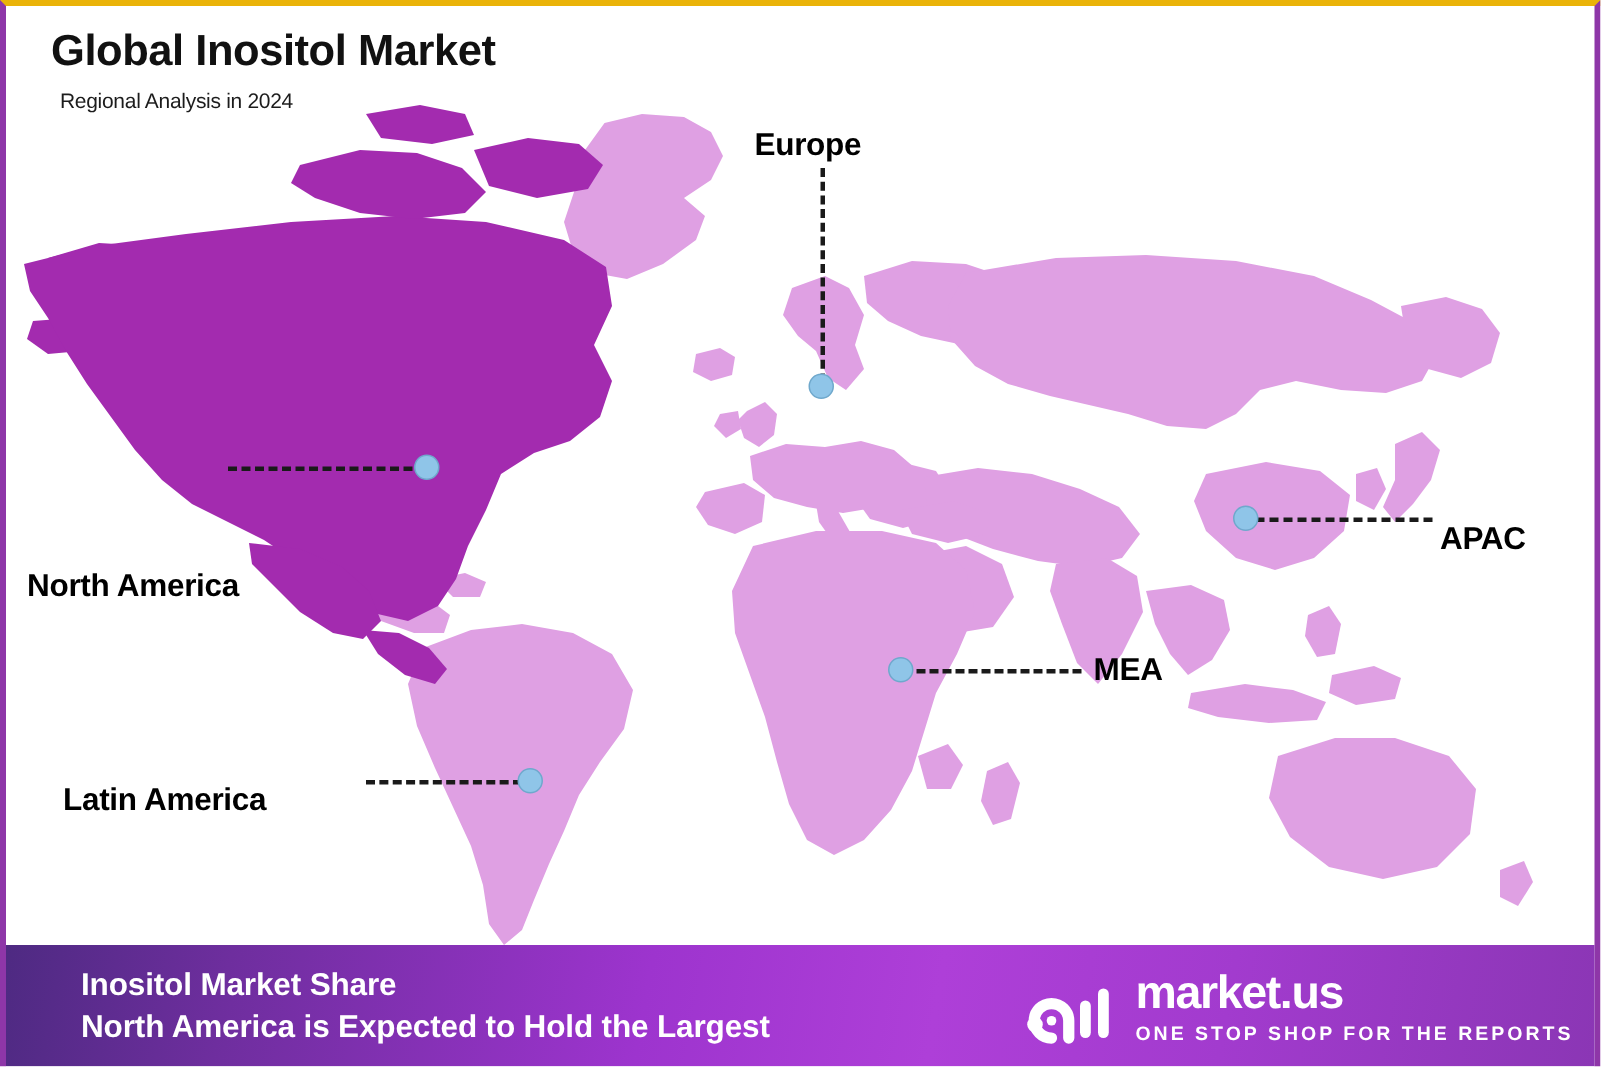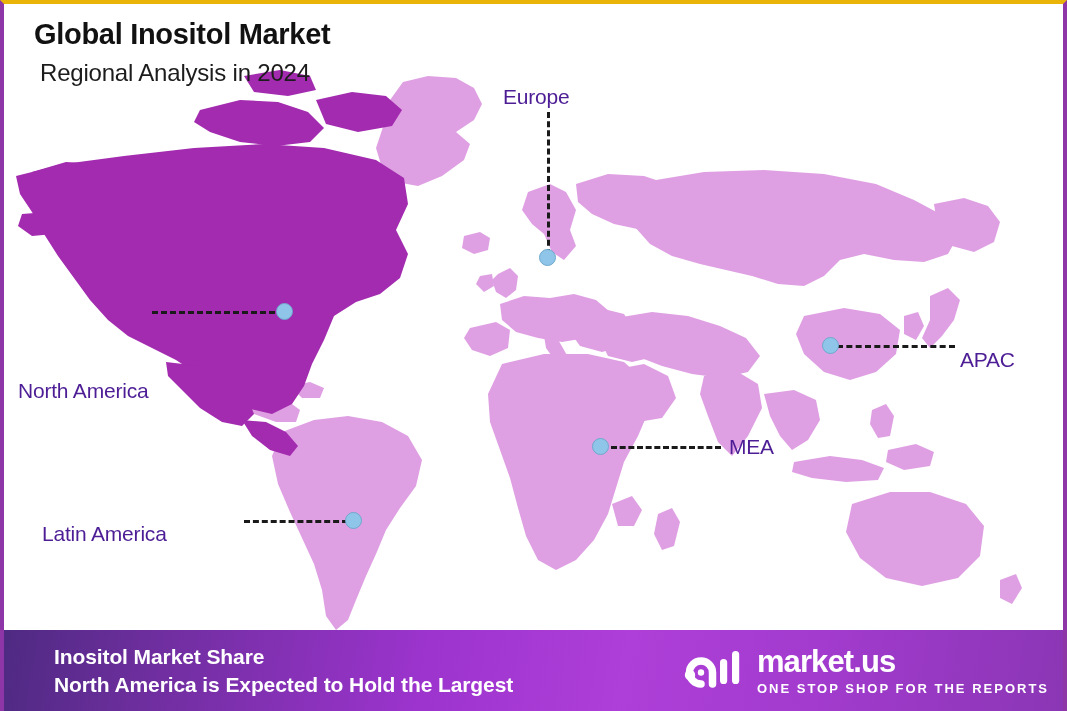--- a/index.html
+++ b/index.html
@@ -19,21 +19,21 @@
     overflow: hidden;
   }
 
   
   .header { position: absolute; left: 30px; top: 14px; z-index: 40; }
   .title {
     font-size: 29px; font-weight: 700; color: #111111;
     letter-spacing: -0.3px; line-height: 1.15;
   }
   .subtitle {
-    font-size: 24px; font-weight: 400; color: #1c1c1c;
+    font-size: 14px; font-weight: 400; color: #1c1c1c;
     margin-top: 8px; margin-left: 6px; letter-spacing: -0.2px;
   }
 
   
   .map-wrap {
     position: absolute; left: 0; top: 60px;
     width: 1067px; height: 570px; z-index: 5;
   }
   .map-wrap svg { display: block; width: 100%; height: 100%; }
 
@@ -52,21 +52,21 @@
   }
   .leader-v {
     position: absolute; z-index: 25;
     border-left: 3px dashed #1a1a1a;
     width: 0;
   }
 
   
   .rlabel {
     position: absolute; z-index: 35;
-    color: #4c1d95; font-weight: 400;
+    color: #000000; font-weight: 700;
     letter-spacing: -0.2px; line-height: 1.22;
     white-space: nowrap;
     text-align: right;
   }
   .rlabel .rname { font-size: 21px; display: block; }
   .rlabel .rval  { font-size: 21px; display: block; }
 
   #label-north-america { left: 14px;  top: 326px; margin-top: 48px; }
   #label-europe        { left: 499px; top: 80px;  }
   #label-apac          { left: 956px; top: 343px; }
@@ -83,21 +83,21 @@
     display: flex; align-items: center; justify-content: space-between;
     padding: 0 22px 0 50px;
   }
   .footer-text {
     color: #ffffff; font-size: 21px; font-weight: 700;
     line-height: 1.32; letter-spacing: -0.1px;
   }
   .footer-text span { display: block; }
 
   
-  .logo { display: flex; align-items: flex-start; gap: 11px; }
+  .logo { display: flex; align-items: flex-end; gap: 11px; }
   .logo-mark { width: 62px; height: 42px; flex: 0 0 auto; }
   .logo-words { display: flex; flex-direction: column; }
   .logo-name {
     color: #ffffff; font-size: 31px; font-weight: 700;
     letter-spacing: -0.9px; line-height: 1;
   }
   .logo-tag {
     color: #ffffff; font-size: 13px; font-weight: 700;
     letter-spacing: 2.0px; margin-top: 4px; white-space: nowrap;
   }

